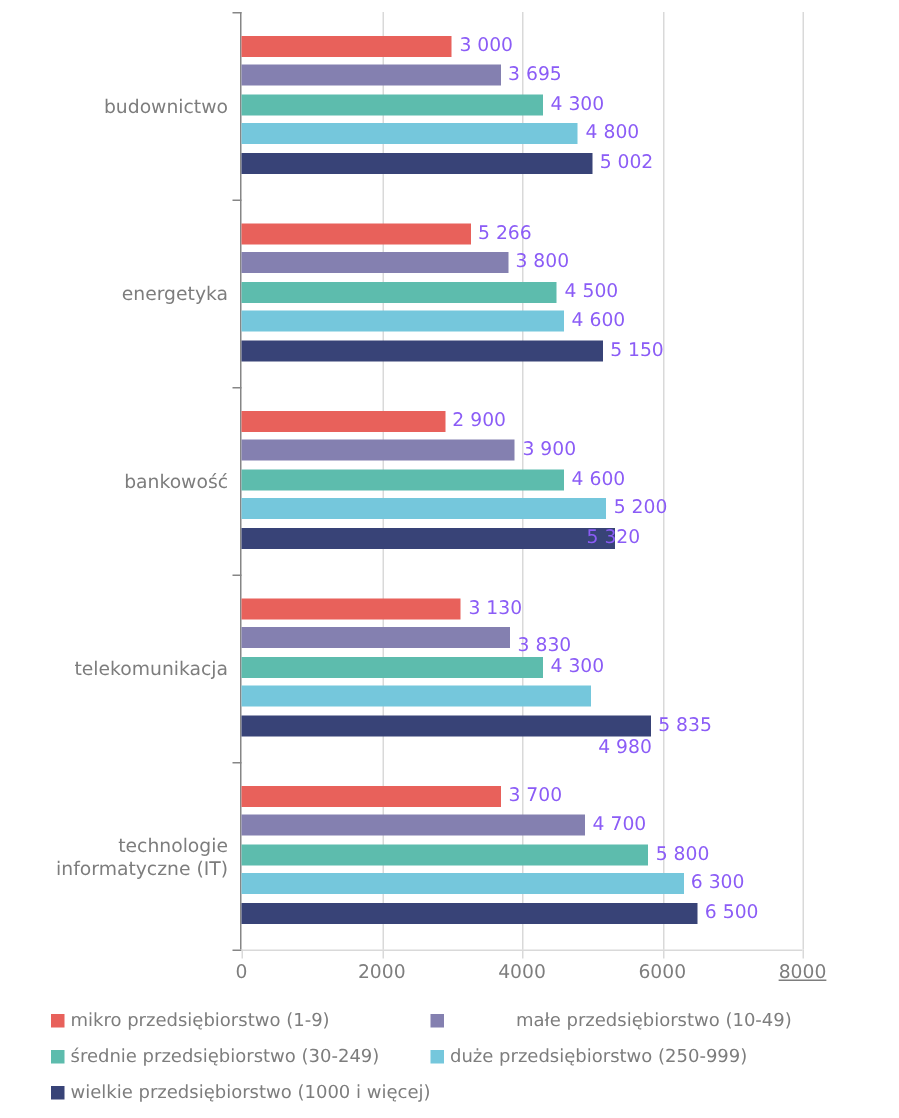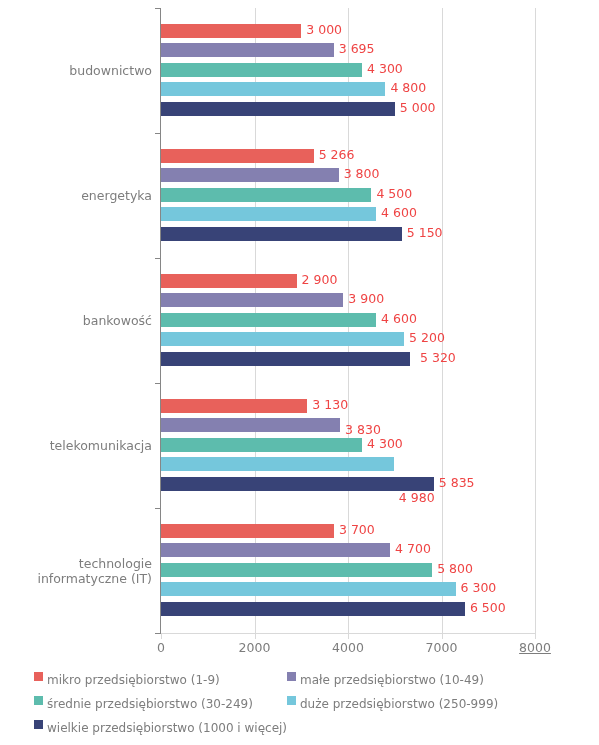--- a/index.html
+++ b/index.html
@@ -62,21 +62,21 @@
     position: absolute;
     height: 14px;
     left: 0;
   }
 
   .bar-label {
     position: absolute;
     height: 14px;
     line-height: 14px;
     font-size: 12.5px;
-    color: #ef4444;
+    color: #8b5cf6;
     white-space: nowrap;
     padding-left: 5px;
   }
 
   
   .cat-label {
     position: absolute;
     right: 447px;    
     text-align: right;
     font-size: 12.5px;
@@ -117,21 +117,21 @@
   .legend {
     position: absolute;
     left: 0;
     top: 664px;
     width: 599px;
     height: 80px;
   }
   .legend-item {
     position: absolute;
     display: flex;
-    align-items: flex-start;
+    align-items: center;
     height: 16px;
   }
   .legend-swatch {
     width: 9px;
     height: 9px;
     flex: 0 0 9px;
     margin-right: 4px;
   }
   .legend-text {
     font-size: 12px;
@@ -167,41 +167,41 @@
   <div id="bars-layer">
       <div class="bar" title="mikro przedsiębiorstwo (1-9): 3 000" style="top: 23.5px; left: 161px; width: 140.25px; background: rgb(232, 97, 91);"></div>
       <div class="bar-label" style="top: 22.5px; left: 301.25px;">3 000</div>
       <div class="bar" title="małe przedsiębiorstwo (10-49): 3 695" style="top: 43.1px; left: 161px; width: 172.741px; background: rgb(132, 128, 176);"></div>
       <div class="bar-label" style="top: 42.1px; left: 333.741px;">3 695</div>
       <div class="bar" title="średnie przedsiębiorstwo (50-249): 4 300" style="top: 62.7px; left: 161px; width: 201.025px; background: rgb(93, 188, 173);"></div>
       <div class="bar-label" style="top: 61.7px; left: 362.025px;">4 300</div>
       <div class="bar" title="duże przedsiębiorstwo (250-999): 4 800" style="top: 82.3px; left: 161px; width: 224.4px; background: rgb(117, 199, 220);"></div>
       <div class="bar-label" style="top: 81.3px; left: 385.4px;">4 800</div>
       <div class="bar" title="wielkie przedsiębiorstwo (1000 i więcej): 5 000" style="top: 101.9px; left: 161px; width: 233.75px; background: rgb(56, 67, 119);"></div>
-      <div class="bar-label" style="top: 100.9px; left: 394.75px;">5 000</div>
+      <div class="bar-label" style="top: 100.9px; left: 394.75px;">5 002</div>
       <div class="bar" title="mikro przedsiębiorstwo (1-9): 3 266" style="top: 148.5px; left: 161px; width: 152.685px; background: rgb(232, 97, 91);"></div>
       <div class="bar-label" style="top: 147.5px; left: 313.685px;">5 266</div>
       <div class="bar" title="małe przedsiębiorstwo (10-49): 3 800" style="top: 168.1px; left: 161px; width: 177.65px; background: rgb(132, 128, 176);"></div>
       <div class="bar-label" style="top: 167.1px; left: 338.65px;">3 800</div>
       <div class="bar" title="średnie przedsiębiorstwo (50-249): 4 500" style="top: 187.7px; left: 161px; width: 210.375px; background: rgb(93, 188, 173);"></div>
       <div class="bar-label" style="top: 186.7px; left: 371.375px; text-align: right;">4 500</div>
       <div class="bar" title="duże przedsiębiorstwo (250-999): 4 600" style="top: 207.3px; left: 161px; width: 215.05px; background: rgb(117, 199, 220);"></div>
       <div class="bar-label" style="top: 206.3px; left: 376.05px;">4 600</div>
       <div class="bar" title="wielkie przedsiębiorstwo (1000 i więcej): 5 150" style="top: 226.9px; left: 161px; width: 240.762px; background: rgb(56, 67, 119);"></div>
       <div class="bar-label" style="top: 225.9px; left: 401.762px;">5 150</div>
       <div class="bar" title="mikro przedsiębiorstwo (1-9): 2 900" style="top: 273.5px; left: 161px; width: 135.575px; background: rgb(232, 97, 91);"></div>
       <div class="bar-label" style="top: 272.5px; left: 296.575px;">2 900</div>
       <div class="bar" title="małe przedsiębiorstwo (10-49): 3 900" style="top: 293.1px; left: 161px; width: 182.325px; background: rgb(132, 128, 176);"></div>
       <div class="bar-label" style="top: 292.1px; left: 343.325px;">3 900</div>
       <div class="bar" title="średnie przedsiębiorstwo (50-249): 4 600" style="top: 312.7px; left: 161px; width: 215.05px; background: rgb(93, 188, 173);"></div>
       <div class="bar-label" style="top: 311.7px; left: 376.05px;">4 600</div>
       <div class="bar" title="duże przedsiębiorstwo (250-999): 5 200" style="top: 332.3px; left: 161px; width: 243.1px; background: rgb(117, 199, 220);"></div>
       <div class="bar-label" style="top: 331.3px; left: 404.1px;">5 200</div>
       <div class="bar" title="wielkie przedsiębiorstwo (1000 i więcej): 5 320" style="top: 351.9px; left: 161px; width: 248.71px; background: rgb(56, 67, 119);"></div>
-      <div class="bar-label" style="top: 350.9px; left: 415px;">5 320</div>
+      <div class="bar-label" style="top: 350.9px; left: 386px;">5 320</div>
       <div class="bar" title="mikro przedsiębiorstwo (1-9): 3 130" style="top: 398.5px; left: 161px; width: 146.327px; background: rgb(232, 97, 91);"></div>
       <div class="bar-label" style="top: 397.5px; left: 307.327px;">3 130</div>
       <div class="bar" title="małe przedsiębiorstwo (10-49): 3 830" style="top: 418.1px; left: 161px; width: 179.053px; background: rgb(132, 128, 176);"></div>
       <div class="bar-label" style="top: 423px; left: 340.053px;">3 830</div>
       <div class="bar" title="średnie przedsiębiorstwo (50-249): 4 300" style="top: 437.7px; left: 161px; width: 201.025px; background: rgb(93, 188, 173);"></div>
       <div class="bar-label" style="top: 436.7px; left: 362.025px;">4 300</div>
       <div class="bar" title="duże przedsiębiorstwo (250-999): 4 980" style="top: 457.3px; left: 161px; width: 232.815px; background: rgb(117, 199, 220);"></div>
       <div class="bar-label" style="top: 456.3px; left: 393.815px; margin-top: 35px;">4 980</div>
       <div class="bar" title="wielkie przedsiębiorstwo (1000 i więcej): 5 835" style="top: 476.9px; left: 161px; width: 272.786px; background: rgb(56, 67, 119);"></div>
       <div class="bar-label" style="top: 475.9px; left: 433.786px;">5 835</div>
@@ -224,32 +224,32 @@
       <div class="cat-label" style="top: 555.5px;">technologie
 informatyczne (IT)</div>
     </div>
   <div id="xticks-layer">
       <div class="xtick-label" style="left: 131px;">0</div>
       <div class="xtick-mark" style="left: 161px;"></div>
       <div class="xtick-label" style="left: 224.5px;">2000</div>
       <div class="xtick-mark" style="left: 254.5px;"></div>
       <div class="xtick-label" style="left: 318px;">4000</div>
       <div class="xtick-mark" style="left: 348px;"></div>
-      <div class="xtick-label" style="left: 411.5px;">7000</div>
+      <div class="xtick-label" style="left: 411.5px;">6000</div>
       <div class="xtick-mark" style="left: 441.5px;"></div>
       <div class="xtick-label" style="left: 505px; text-decoration: underline;">8000</div>
       <div class="xtick-mark" style="left: 535px;"></div>
     </div>
 
   <div class="legend" id="legend">
       <div class="legend-item" style="left: 34px; top: 8px;">
         <span class="legend-swatch" style="background: rgb(232, 97, 91);"></span>
         <span class="legend-text">mikro przedsiębiorstwo (1-9)</span>
       </div>
-      <div class="legend-item" style="left: 287px; top: 8px;">
+      <div class="legend-item" style="left: 287px; top: 8px; gap: 44px;">
         <span class="legend-swatch" style="background: rgb(132, 128, 176);"></span>
         <span class="legend-text">małe przedsiębiorstwo (10-49)</span>
       </div>
       <div class="legend-item" style="left: 34px; top: 32px;">
         <span class="legend-swatch" style="background: rgb(93, 188, 173);"></span>
         <span class="legend-text">średnie przedsiębiorstwo (30-249)</span>
       </div>
       <div class="legend-item" style="left: 287px; top: 32px;">
         <span class="legend-swatch" style="background: rgb(117, 199, 220);"></span>
         <span class="legend-text">duże przedsiębiorstwo (250-999)</span>

